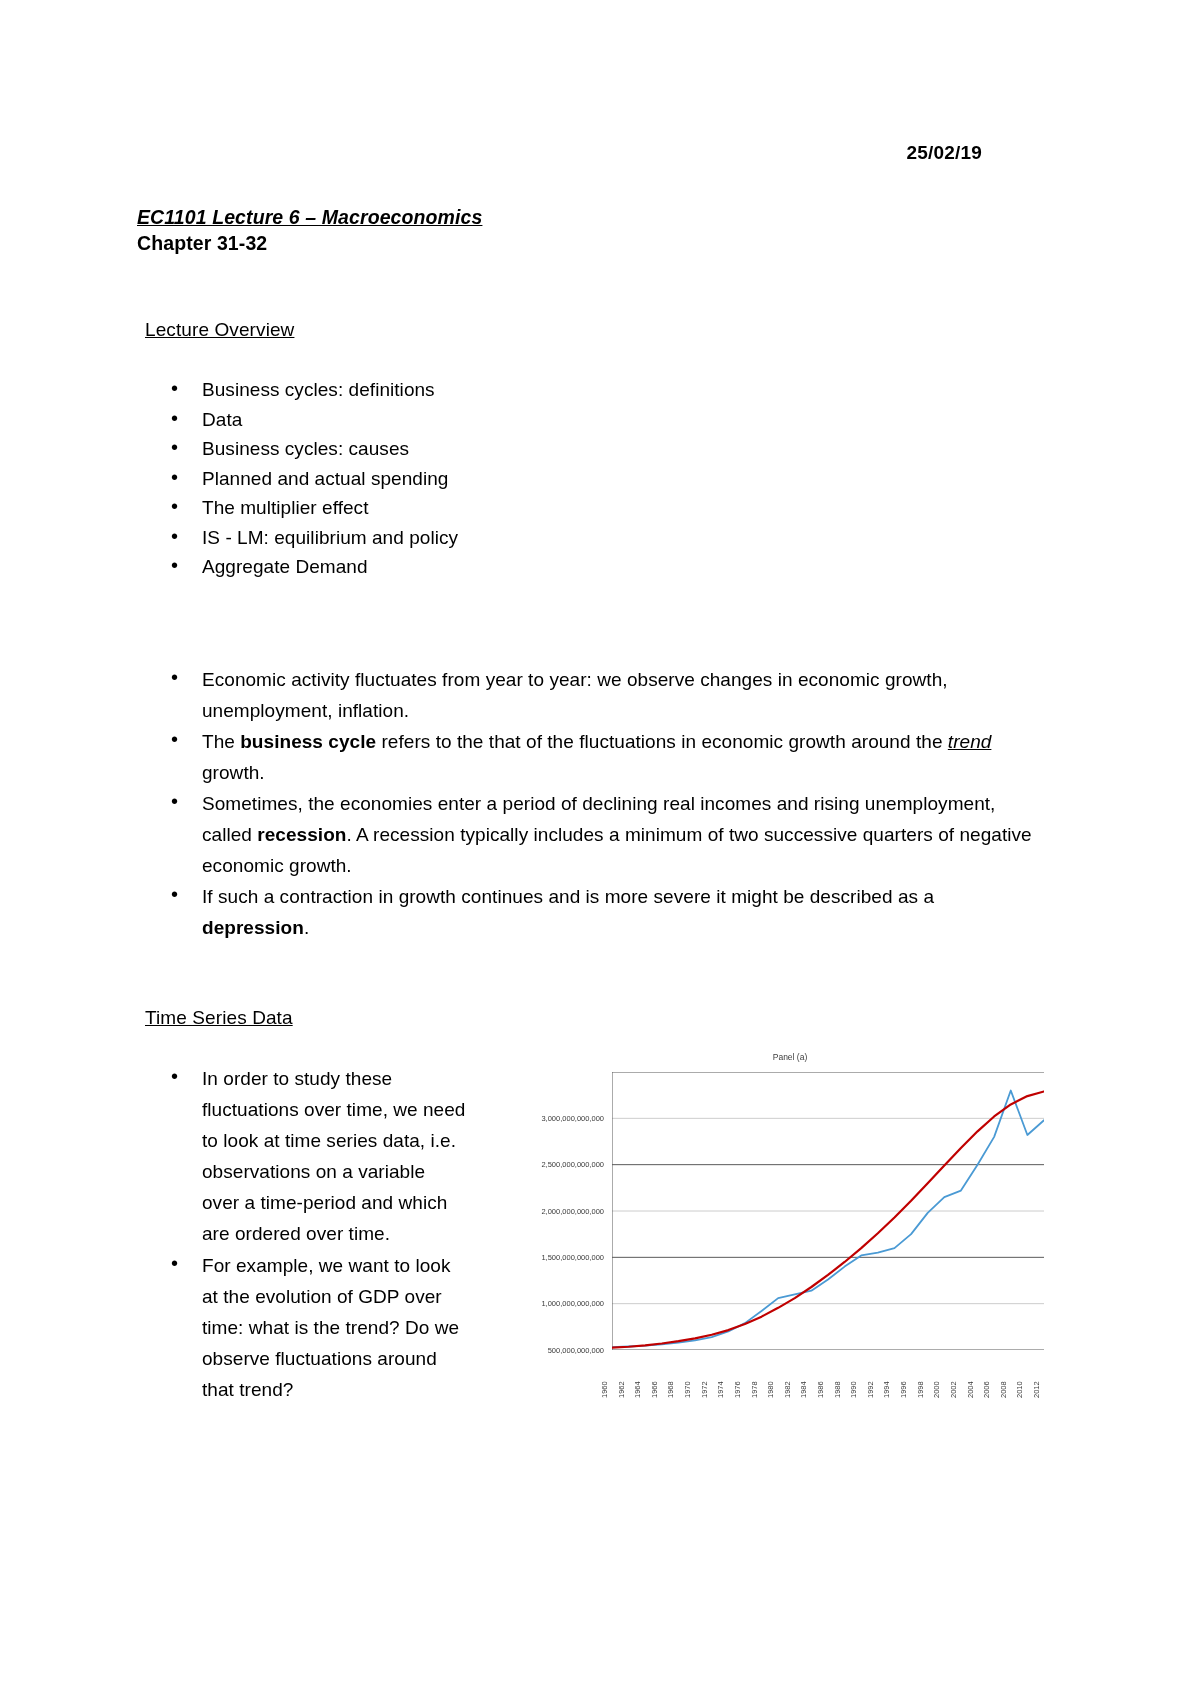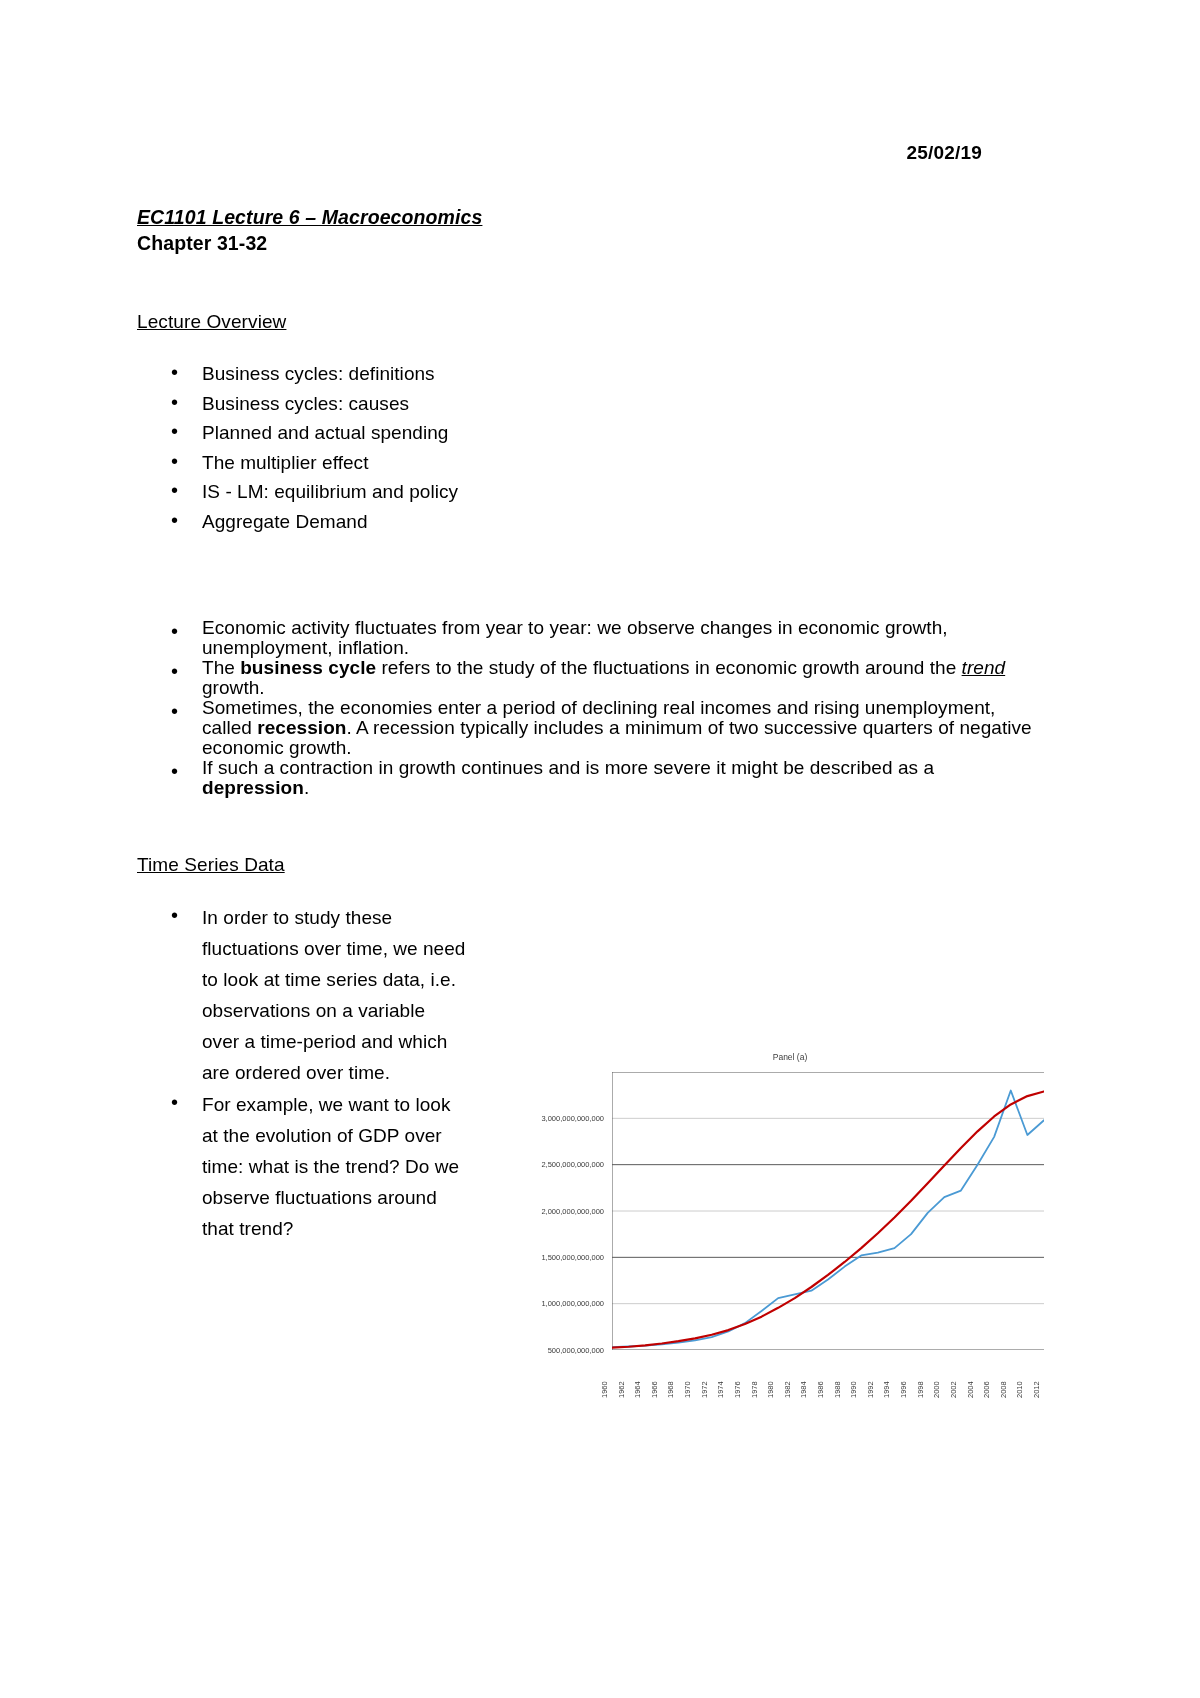--- a/index.html
+++ b/index.html
@@ -46,21 +46,21 @@
   }
   .doc-subtitle {
     font-size: 19.5px;
     font-weight: bold;
     margin: 0;
     letter-spacing: 0.1px;
   }
   .section-heading {
     font-size: 19px;
     text-decoration: underline;
-    margin: 0;
+    margin: 8px;
     letter-spacing: 0.1px;
   }
   .spacer-lg { height: 56px; }
   .spacer-sm { height: 26px; }
 
   ul.bullets {
     list-style: none;
     margin: 0;
     padding: 0;
   }
@@ -76,21 +76,21 @@
     content: "\2022";
     position: absolute;
     left: 34px;
     top: -1px;
     font-size: 20px;
     line-height: 29.5px;
   }
   ul.bullets.tight > li { margin-bottom: 0; }
   ul.bullets.para > li {
     margin-bottom: 0px;
-    line-height: 20px;
+    line-height: 31px;
   }
   ul.bullets.narrow > li {
     line-height: 31px;
   }
   .narrow-col {
     width: 330px;
   }
   b, strong { font-weight: bold; }
   i, em { font-style: italic; text-decoration: underline; }
 
@@ -164,35 +164,36 @@
     <div class="doc-subtitle">Chapter 31-32</div>
 
     <div class="spacer-lg"></div>
 
     <div class="section-heading">Lecture Overview</div>
 
     <div class="spacer-sm"></div>
 
     <ul class="bullets tight">
       <li>Business cycles: definitions</li>
+      <li>Data</li>
       <li>Business cycles: causes</li>
       <li>Planned and actual spending</li>
       <li>The multiplier effect</li>
       <li>IS - LM: equilibrium and policy</li>
       <li>Aggregate Demand</li>
     </ul>
 
     <div class="spacer-lg"></div>
 
 
     <div class="spacer-sm"></div>
 
     <ul class="bullets para">
       <li><span>Economic activity fluctuates from year to year: we observe changes in economic growth, unemployment, inflation.</span></li>
-      <li><span>The </span><b>business cycle</b><span> refers to the study of the fluctuations in economic growth around the </span><i>trend</i><span> growth.</span></li>
+      <li><span>The </span><b>business cycle</b><span> refers to the that of the fluctuations in economic growth around the </span><i>trend</i><span> growth.</span></li>
       <li><span>Sometimes, the economies enter a period of declining real incomes and rising unemployment, called </span><b>recession</b><span>. A recession typically includes a minimum of two successive quarters of negative economic growth.</span></li>
       <li><span>If such a contraction in growth continues and is more severe it might be described as a </span><b>depression</b><span>.</span></li>
     </ul>
 
     <div class="spacer-lg"></div>
 
     <div class="section-heading">Time Series Data</div>
 
     <div class="spacer-sm"></div>
 

